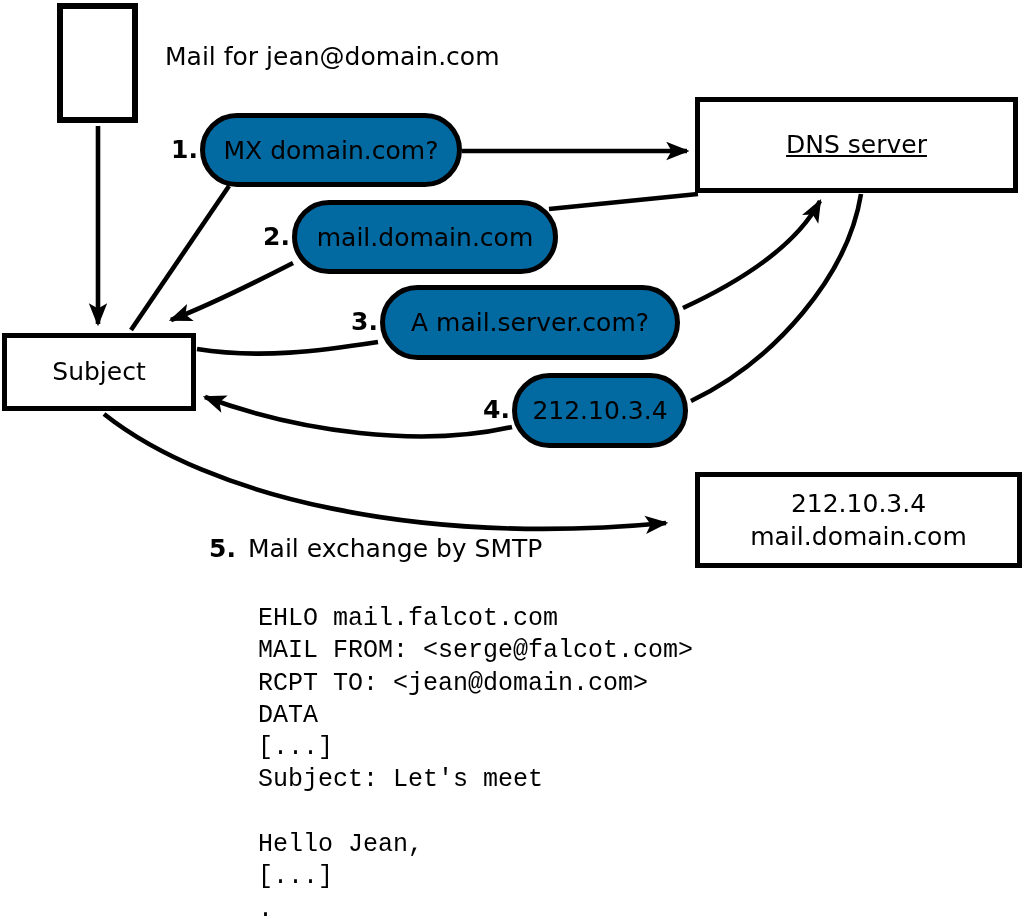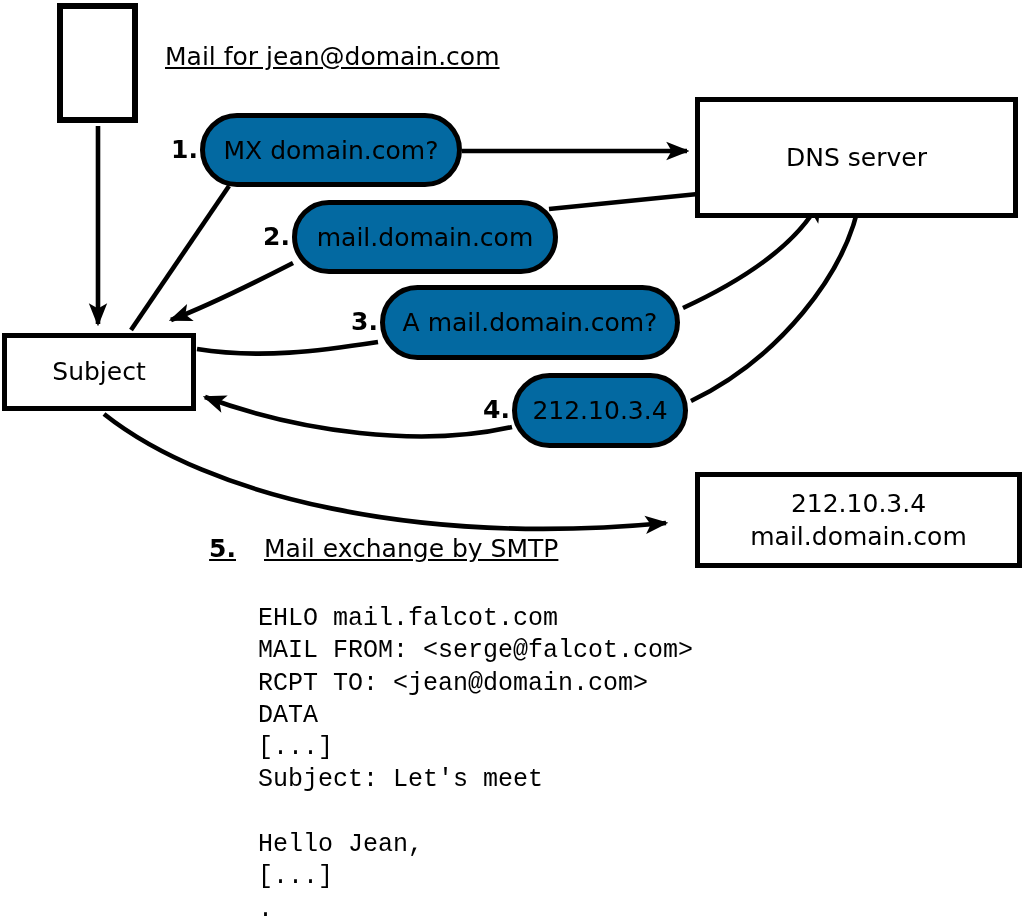--- a/index.html
+++ b/index.html
@@ -31,36 +31,36 @@
   }
   .stepnum{
     position:absolute;
     width:62px;height:32px;
     font-size:25px;font-weight:bold;
     text-align:right;line-height:32px;
     white-space:nowrap;
   }
   .caption{
     position:absolute;
-    font-size:25px;line-height:30px;white-space:nowrap;text-decoration:underline;
+    font-size:25px;line-height:30px;white-space:nowrap;
   }
   .mail-icon{
     position:absolute;
     left:57px;top:3px;width:81px;height:120px;
     border:6px solid #000;background:#fff;box-sizing:border-box;
   }
   #smtp-session{
     position:absolute;
     left:252px;top:597px;
     margin:6px;
     font-family:Liberation Mono, monospace;
     font-size:25px;line-height:32.3px;
     white-space:pre;
   }
-  #step5-label{left:264px;top:534px;}
+  #step5-label{left:248px;top:534px;}
   #step5-num{left:174px;top:534px;text-align:right;width:62px;}
   #title-caption{left:165px;top:42px;}
   .two-line{flex-direction:column;font-size:25px;line-height:33px;}
 </style>
 </head>
 <body>
 
 <div id="canvas">
 
   <svg class="wires" viewBox="0 0 1024 919" aria-hidden="true">
@@ -84,42 +84,42 @@
   </svg>
 
   <div class="mail-icon"></div>
 
   <div class="caption" id="title-caption">Mail for jean@domain.com</div>
 
   <div class="box" style="left:2px;top:333px;width:194px;height:78px;">
     <span>Subject</span>
   </div>
 
-  <div class="box" style="left:695px;top:97px;width:323px;height:121px;">
+  <div class="box" style="left:695px;top:97px;width:323px;height:96px;text-decoration:underline;">
     <span>DNS server</span>
   </div>
 
   <div class="box two-line" style="left:695px;top:472px;width:327px;height:96px;">
     <span>212.10.3.4</span>
     <span>mail.domain.com</span>
   </div>
 
   <span class="stepnum" style="left:136px;top:134px;">1.</span>
   <div class="pill" style="left:200px;top:113px;width:262px;height:74px;">
     <span>MX domain.com?</span>
   </div>
 
   <span class="stepnum" style="left:228px;top:221px;">2.</span>
   <div class="pill" style="left:292px;top:200px;width:266px;height:74px;">
     <span>mail.domain.com</span>
   </div>
 
   <span class="stepnum" style="left:316px;top:306px;">3.</span>
   <div class="pill" style="left:380px;top:285px;width:300px;height:75px;">
-    <span>A mail.domain.com?</span>
+    <span>A mail.server.com?</span>
   </div>
 
   <span class="stepnum" style="left:448px;top:394px;">4.</span>
   <div class="pill" style="left:512px;top:373px;width:176px;height:75px;">
     <span>212.10.3.4</span>
   </div>
 
   <span class="stepnum caption" id="step5-num">5.</span>
   <div class="caption" id="step5-label">Mail exchange by SMTP</div>
 

